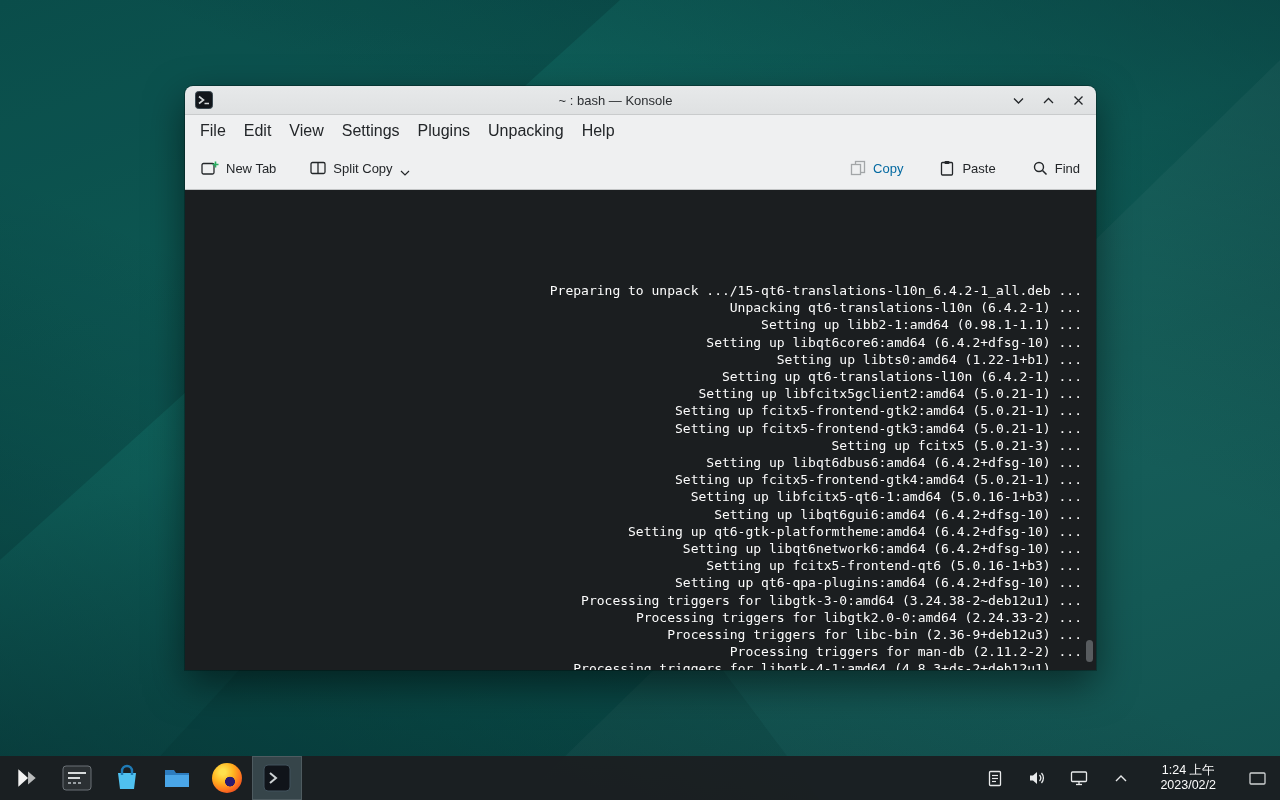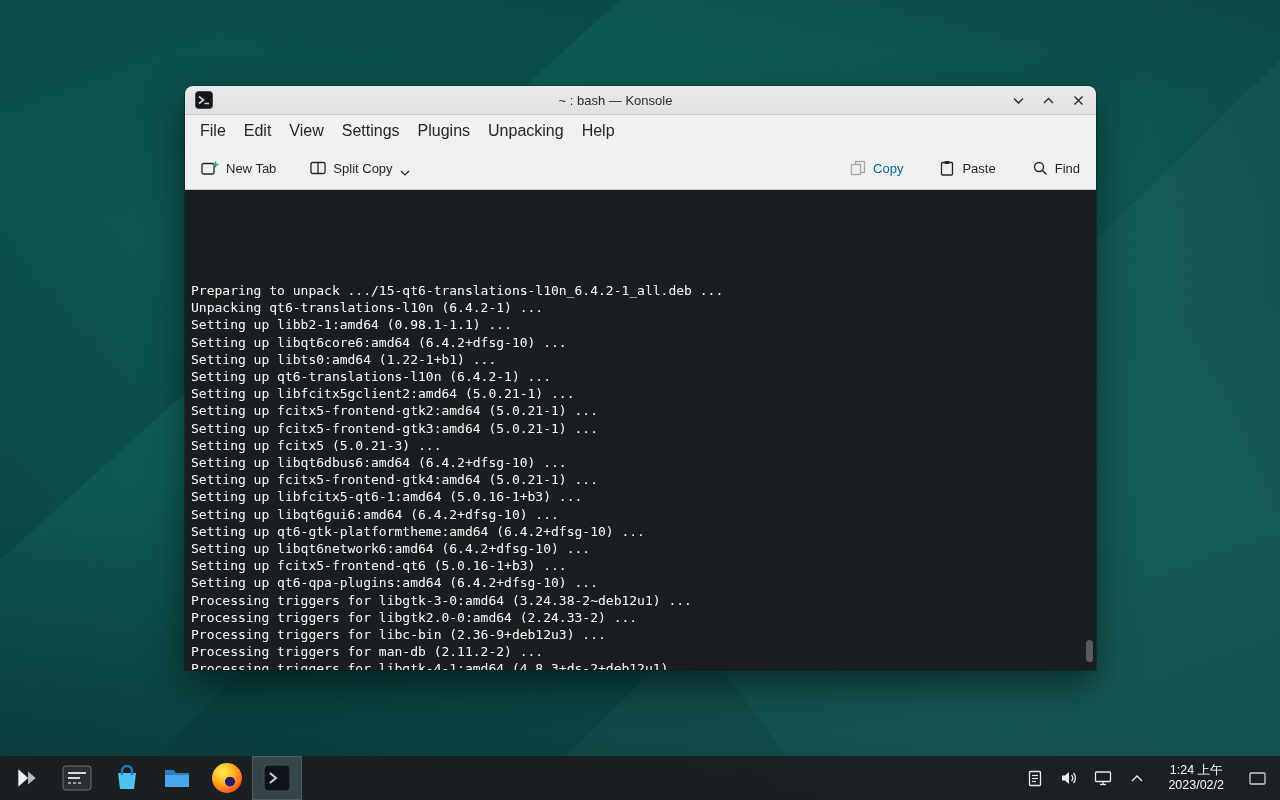--- a/index.html
+++ b/index.html
@@ -49,34 +49,34 @@
   .toolbar .spacer { flex:1; }
   .tb-right { display:flex; gap:24px; align-items:center; }
 
   
   .terminal {
     position:relative; flex:1; background:#1b1e20; color:#fcfcfc;
     font-family:"DejaVu Sans Mono","Liberation Mono",monospace;
     font-size:13px; line-height:17.2px; padding:6px 14px 6px 6px;
     white-space:pre; overflow:hidden;
   }
-  .tline { white-space:pre; }
+  .tline { white-space:pre;text-align:right; }
   .scrollbar { position:absolute; right:2px; top:2px; bottom:2px; width:9px; }
   .scroll-thumb { position:absolute; bottom:6px; left:1px; width:7px; height:22px; background:#585c5f; border-radius:4px; }
 
   
   .taskbar {
     position:absolute; left:0; bottom:0; width:1280px; height:44px;
     background:rgba(27,30,33,.96); display:flex; align-items:center; padding:0 2px;
     color:#e8eaeb;
   }
   .task-slot { width:50px; height:44px; display:flex; align-items:center; justify-content:center; flex:0 0 auto; }
   .task-slot.active { background:rgba(120,160,170,.30); box-shadow:inset 0 0 0 1px rgba(255,255,255,.12); }
   .tb-spacer { flex:1; }
-  .tray { display:flex; align-items:center; gap:16px; padding-right:10px; }
+  .tray { display:flex; align-items:center; gap:24px; padding-right:10px; }
   .tray-ico { width:18px; height:18px; display:flex; align-items:center; justify-content:center; }
   .clock { text-align:center; font-size:12.5px; line-height:15px; color:#fcfcfc; padding:0 6px; }
   .show-desktop { width:22px; height:44px; display:flex; align-items:center; justify-content:center; }
   .ff-ico { width:30px; height:30px; border-radius:50%;
     background:
       radial-gradient(circle at 60% 62%, #2b1a6e 0 18%, rgba(0,0,0,0) 20%),
       radial-gradient(circle at 36% 30%, #ffe14d 0 10%, #ffb31f 38%, #ff7a1f 62%, #e8431f 85%, #c92d6b 100%);
   }
 </style>
 </head>

